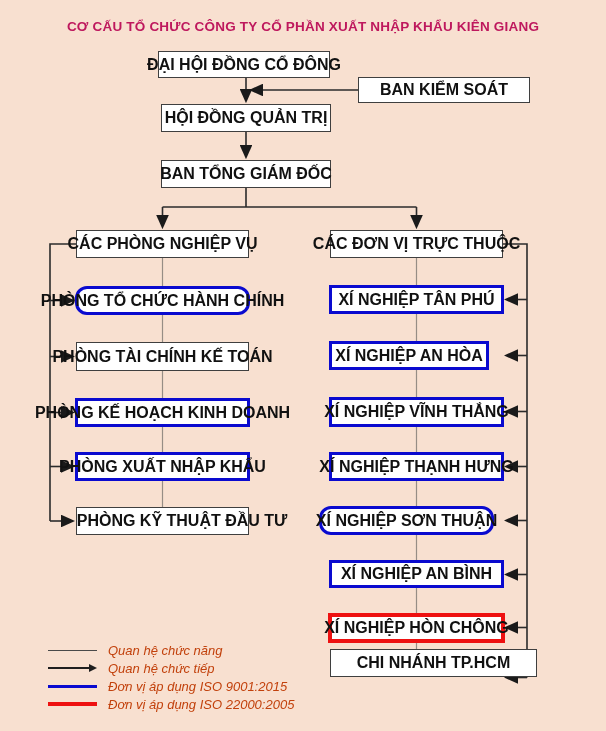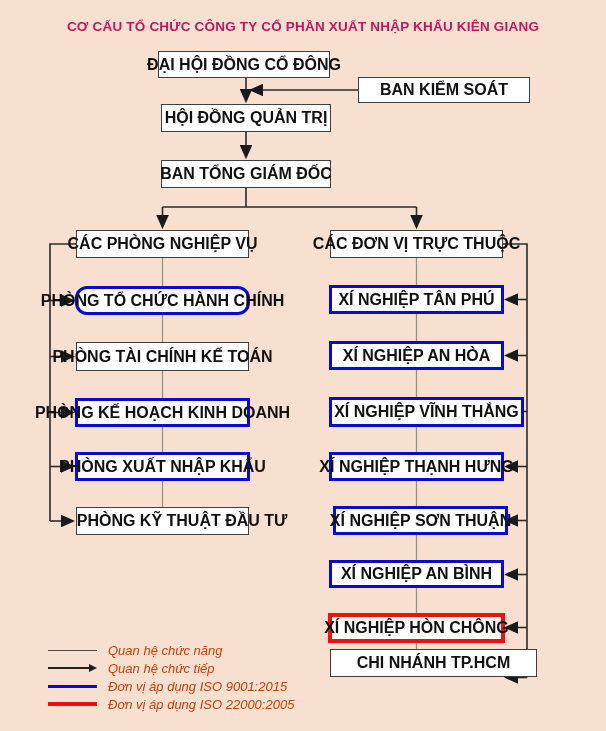--- a/index.html
+++ b/index.html
@@ -81,24 +81,24 @@
   <div class="box black" style="left:76px;top:230px;width:173px;height:28px;">CÁC PHÒNG NGHIỆP VỤ</div>
   <div class="box black" style="left:330px;top:230px;width:173px;height:28px;">CÁC ĐƠN VỊ TRỰC THUỘC</div>
 
   <div class="box blue" style="left:75px;top:286px;width:175px;height:29px;border-radius:12px;">PHÒNG TỔ CHỨC HÀNH CHÍNH</div>
   <div class="box black" style="left:76px;top:342px;width:173px;height:29px;">PHÒNG TÀI CHÍNH KẾ TOÁN</div>
   <div class="box blue" style="left:75px;top:398px;width:175px;height:29px;">PHÒNG KẾ HOẠCH KINH DOANH</div>
   <div class="box blue" style="left:75px;top:452px;width:175px;height:29px;">PHÒNG XUẤT NHẬP KHẨU</div>
   <div class="box black" style="left:76px;top:507px;width:173px;height:28px;padding-left:39px;">PHÒNG KỸ THUẬT ĐẦU TƯ</div>
 
   <div class="box blue" style="left:329px;top:285px;width:175px;height:29px;">XÍ NGHIỆP TÂN PHÚ</div>
-  <div class="box blue" style="left:329px;top:341px;width:175px;height:29px;">XÍ NGHIỆP AN HÒA</div>
-  <div class="box blue" style="left:329px;top:397px;width:195px;height:30px;">XÍ NGHIỆP VĨNH THẮNG</div>
+  <div class="box blue" style="left:329px;top:341px;width:160px;height:29px;">XÍ NGHIỆP AN HÒA</div>
+  <div class="box blue" style="left:329px;top:397px;width:175px;height:30px;">XÍ NGHIỆP VĨNH THẮNG</div>
   <div class="box blue" style="left:329px;top:452px;width:175px;height:29px;">XÍ NGHIỆP THẠNH HƯNG</div>
-  <div class="box blue" style="left:333px;top:506px;width:175px;height:29px;">XÍ NGHIỆP SƠN THUẬN</div>
+  <div class="box blue" style="left:319px;top:506px;width:175px;height:29px;border-radius:12px;">XÍ NGHIỆP SƠN THUẬN</div>
   <div class="box blue" style="left:329px;top:560px;width:175px;height:28px;">XÍ NGHIỆP AN BÌNH</div>
   <div class="box red" style="left:328px;top:613px;width:177px;height:30px;">XÍ NGHIỆP HÒN CHÔNG</div>
   <div class="box black" style="left:330px;top:649px;width:207px;height:28px;">CHI NHÁNH TP.HCM</div>
 
   <div class="legend">
     <div class="legend-row">
       <span class="swatch">
           <span class="sw-thin"></span>
         </span>
       <span class="legend-label">Quan hệ chức năng</span>

